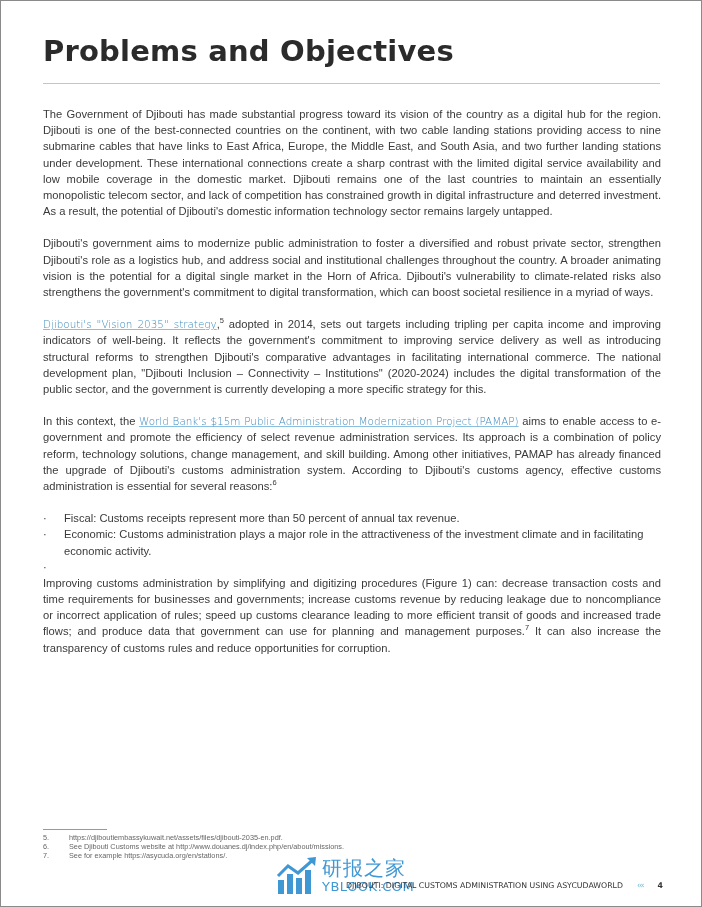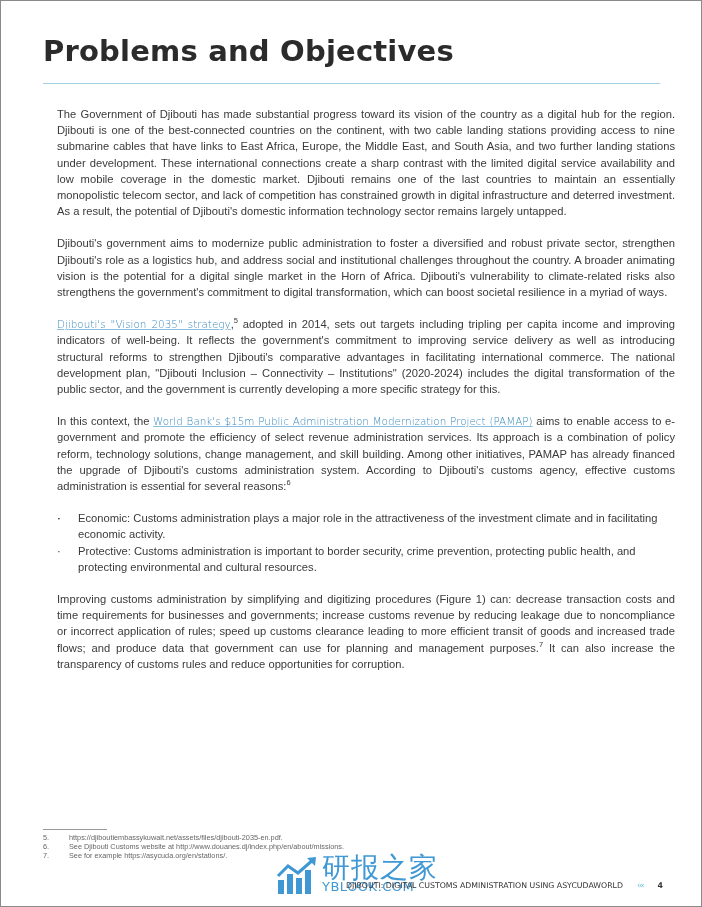--- a/index.html
+++ b/index.html
@@ -11,21 +11,21 @@
     .page-title {
       position: absolute; left: 42px; top: 33px; margin: 0;
       font-family: "DejaVu Sans", sans-serif; font-weight: bold;
       font-size: 29px; letter-spacing: 0.2px; color: #2b2b2b;
     }
     .title-rule {
       position: absolute; left: 42px; top: 82px; width: 617px; height: 1px;
       background: #9fd3e3;
     }
     .content {
-      position: absolute; left: 56px; top: 105px; width: 618px;
+      position: absolute; left: 42px; top: 105px; width: 618px;
       font-size: 11.2px; line-height: 16.2px; text-align: justify;
     }
     .content p { margin: 0 0 16px 0; }
     .link { color: #3e8bbd; text-decoration: underline; text-decoration-color: #8bbfe0;
             font-family: "DejaVu Sans", sans-serif; font-size: 10.4px; font-weight: 300; }
     sup { font-size: 7.5px; line-height: 0; vertical-align: super; }
     .bullets { list-style: none; margin: 0 0 16px 0; padding: 0; }
     .bullets li { position: relative; padding-left: 21px; text-align: left; }
     .bullets li .dot { position: absolute; left: 0; top: 0; }
     .fn-rule { position: absolute; left: 42px; top: 828px; width: 64px; height: 1px; background: #999; }
@@ -33,42 +33,42 @@
     .footnotes .fn { display: flex; }
     .footnotes .num { width: 26px; }
     .footer {
       position: absolute; left: 345px; top: 880px; font-family: "DejaVu Sans", sans-serif;
       font-size: 7.8px; color: #333; display: flex; align-items: center; white-space: nowrap;
     }
     .footer .chev { color: #5fb8d8; margin-left: 14px; font-size: 8px; letter-spacing: -1px; }
     .footer .pnum { margin-left: 14px; font-weight: bold; }
     .watermark { position: absolute; left: 275px; top: 855px; display: flex; align-items: center; opacity: 0.92; }
     .watermark .wm-text { margin-left: 4px; color: #2f8fd0; font-family: "DejaVu Sans", sans-serif; }
-    .watermark .wm-cn { font-size: 28px; line-height: 22px; letter-spacing: 1px; }
+    .watermark .wm-cn { font-size: 20px; line-height: 22px; letter-spacing: 1px; }
     .watermark .wm-en { font-size: 13px; line-height: 15px; letter-spacing: 0.5px; }
   </style>
 </head>
 <body>
 
 <h1 class="page-title">Problems and Objectives</h1>
 <div class="title-rule"></div>
 
 <div class="content">
   <p>The Government of Djibouti has made substantial progress toward its vision of the country as a digital hub for the region. Djibouti is one of the best-connected countries on the continent, with two cable landing stations providing access to nine submarine cables that have links to East Africa, Europe, the Middle East, and South Asia, and two further landing stations under development. These international connections create a sharp contrast with the limited digital service availability and low mobile coverage in the domestic market. Djibouti remains one of the last countries to maintain an essentially monopolistic telecom sector, and lack of competition has constrained growth in digital infrastructure and deterred investment. As a result, the potential of Djibouti's domestic information technology sector remains largely untapped.</p>
   <p>Djibouti's government aims to modernize public administration to foster a diversified and robust private sector, strengthen Djibouti's role as a logistics hub, and address social and institutional challenges throughout the country. A broader animating vision is the potential for a digital single market in the Horn of Africa. Djibouti's vulnerability to climate-related risks also strengthens the government's commitment to digital transformation, which can boost societal resilience in a myriad of ways.</p>
   <p>
     <a class="link">Djibouti's "Vision 2035" strategy</a><span>,</span><sup>5</sup><span> adopted in 2014, sets out targets including tripling per capita income and improving indicators of well-being. It reflects the government's commitment to improving service delivery as well as introducing structural reforms to strengthen Djibouti's comparative advantages in facilitating international commerce. The national development plan, "Djibouti Inclusion – Connectivity – Institutions" (2020-2024) includes the digital transformation of the public sector, and the government is currently developing a more specific strategy for this.</span>
   </p>
   <p>
     <span>In this context, the </span><a class="link">World Bank's $15m Public Administration Modernization Project (PAMAP)</a><span> aims to enable access to e-government and promote the efficiency of select revenue administration services. Its approach is a combination of policy reform, technology solutions, change management, and skill building. Among other initiatives, PAMAP has already financed the upgrade of Djibouti's customs administration system. According to Djibouti's customs agency, effective customs administration is essential for several reasons:</span><sup>6</sup>
   </p>
   <ul class="bullets">
+    <li><span class="dot">·</span><span>Fiscal: Customs receipts represent more than 50 percent of annual tax revenue.</span></li>
+    <li><span class="dot">·</span><span>Economic: Customs administration plays a major role in the attractiveness of the investment climate and in facilitating economic activity.</span></li>
     <li><span class="dot">·</span></li>
-    <li><span class="dot">·</span><span>Economic: Customs administration plays a major role in the attractiveness of the investment climate and in facilitating economic activity.</span></li>
-    <li><span class="dot">·</span><span>Protective: Customs administration is important to border security, crime prevention, protecting public health, and protecting environmental and cultural resources.</span></li>
   </ul>
   <p>
     <span>Improving customs administration by simplifying and digitizing procedures (Figure 1) can: decrease transaction costs and time requirements for businesses and governments; increase customs revenue by reducing leakage due to noncompliance or incorrect application of rules; speed up customs clearance leading to more efficient transit of goods and increased trade flows; and produce data that government can use for planning and management purposes.</span><sup>7</sup><span> It can also increase the transparency of customs rules and reduce opportunities for corruption.</span>
   </p>
 </div>
 
 <div class="fn-rule"></div>
 <div class="footnotes">
   <div class="fn">
       <span class="num">5.</span>

